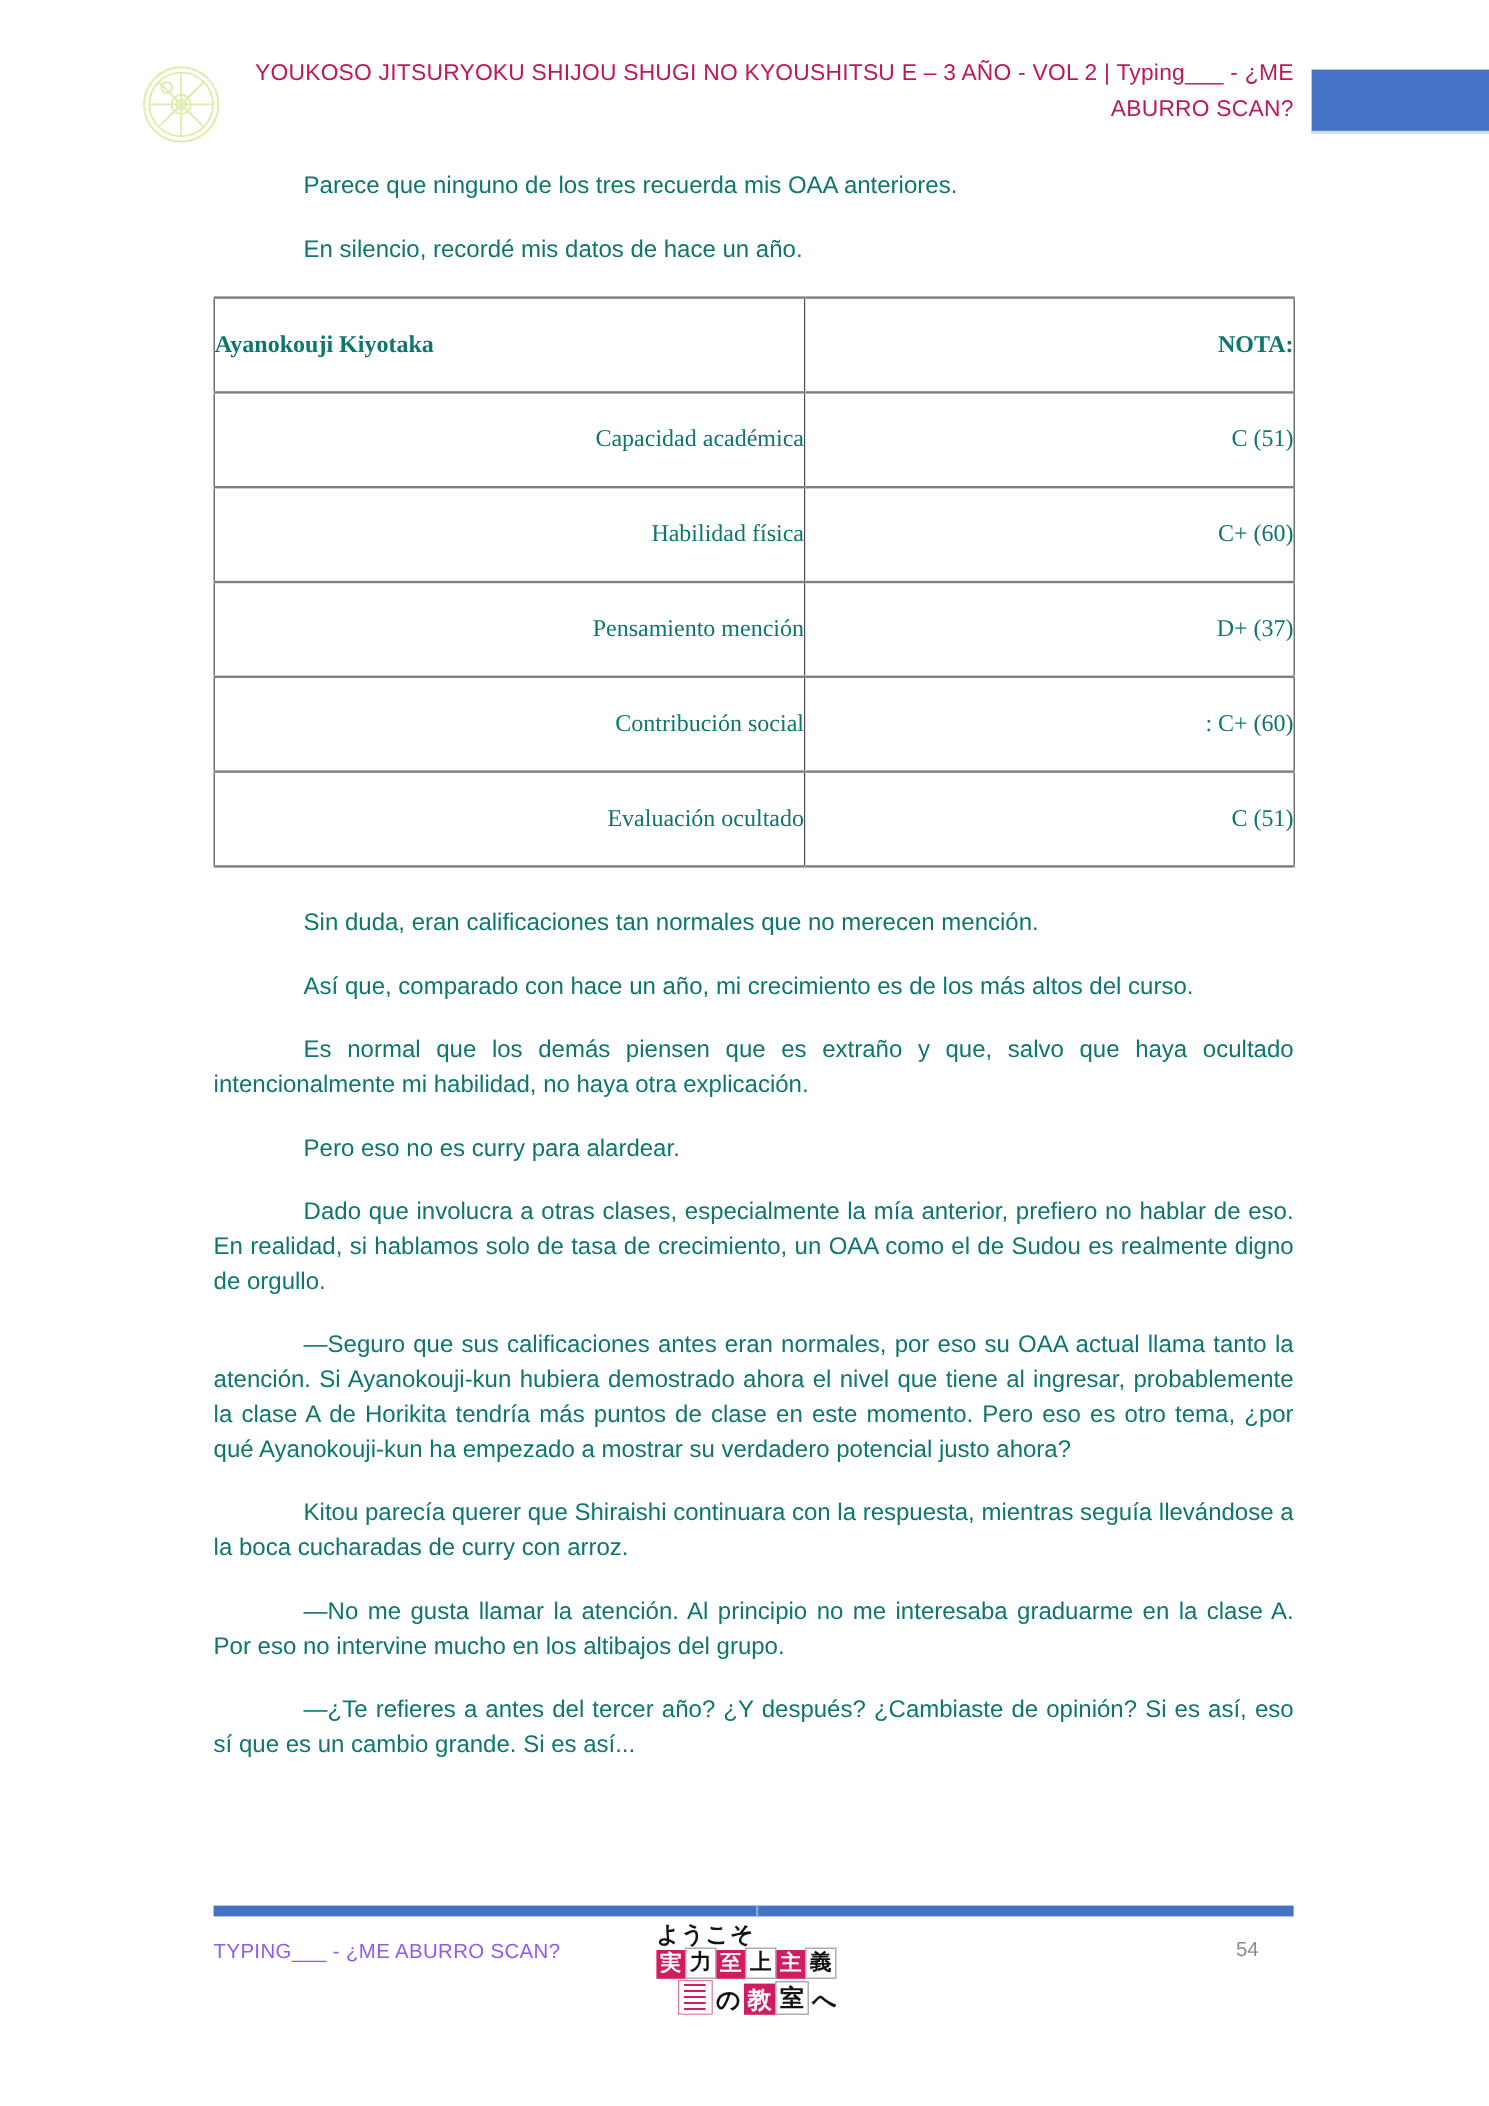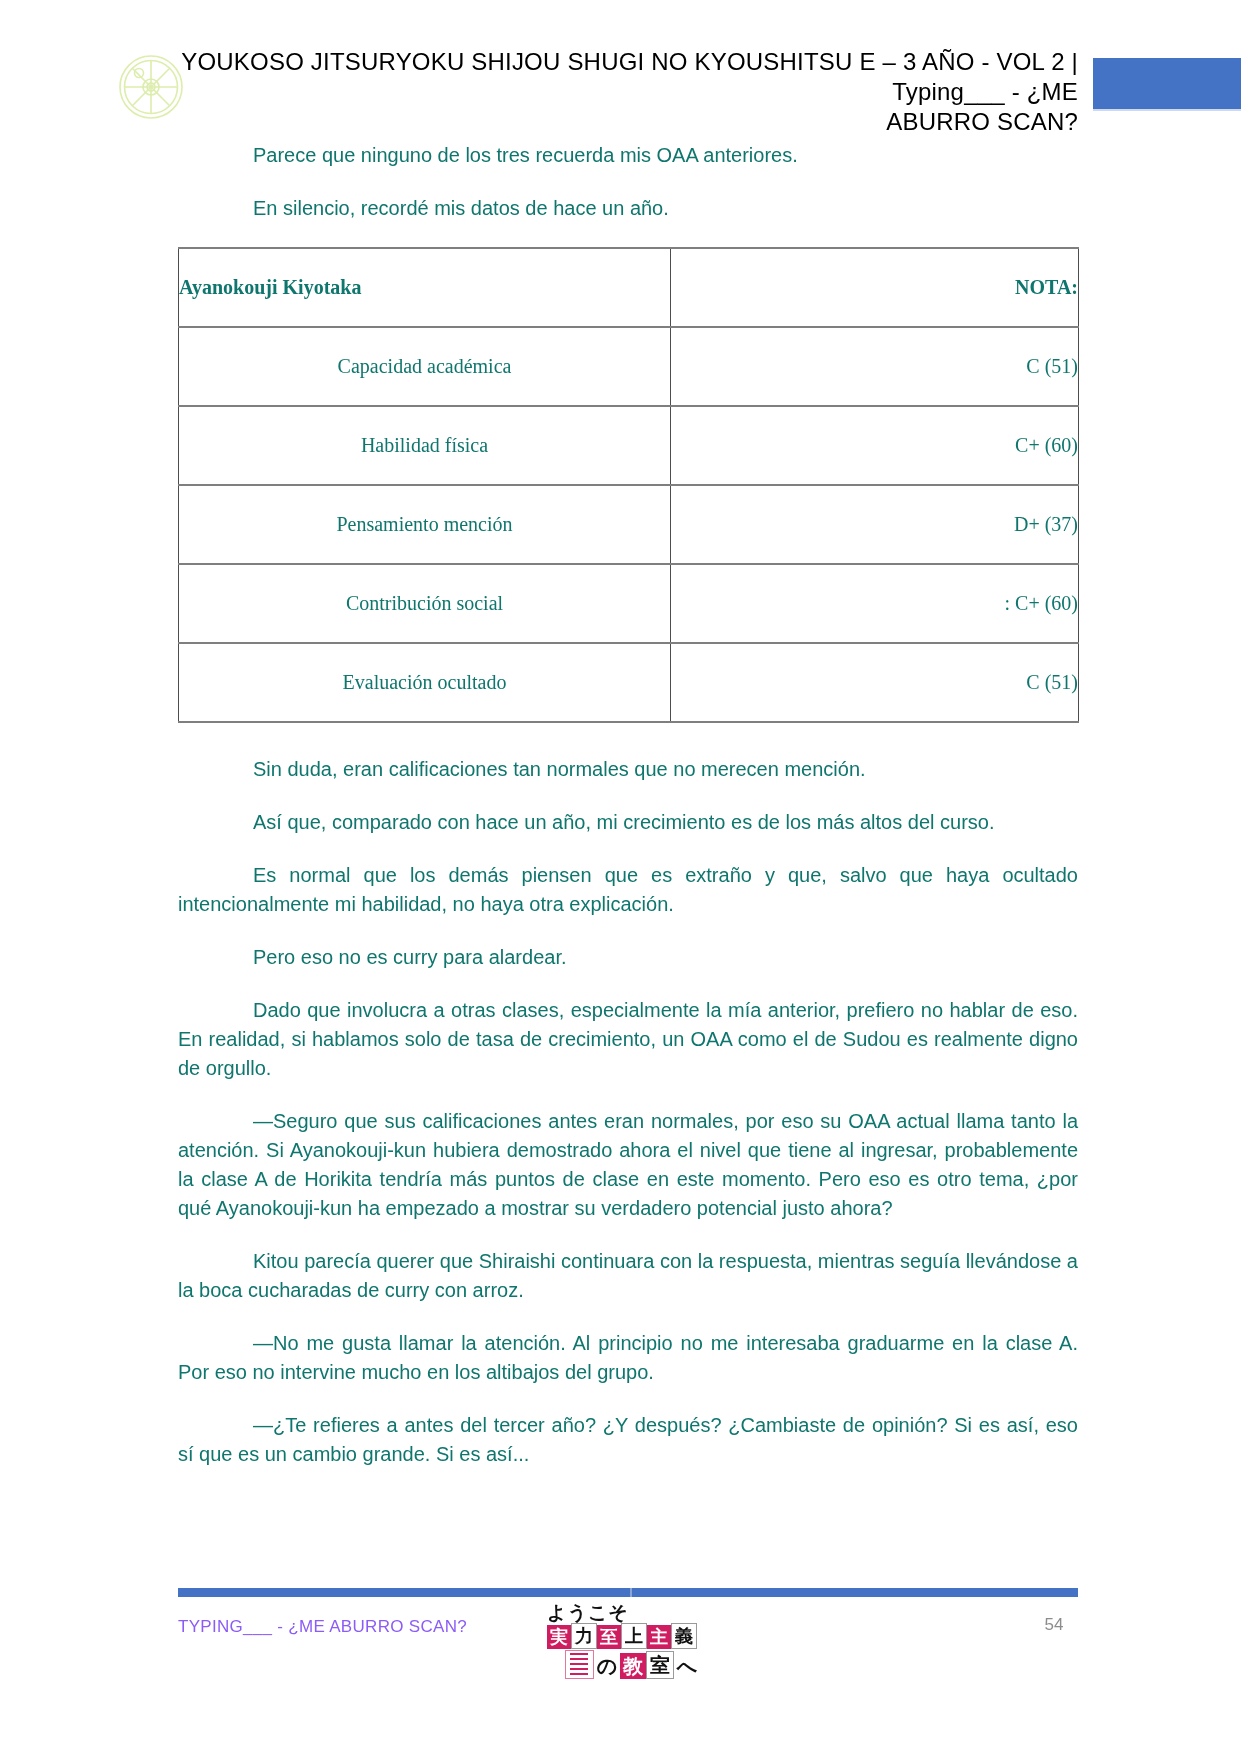--- a/index.html
+++ b/index.html
@@ -10,22 +10,22 @@
     background:#ffffff;
     font-family:"Liberation Sans", sans-serif;
     overflow:hidden;
   }
 
   
   .wheel-logo { position:absolute; left:117px; top:53px; }
   .doc-title {
     position:absolute; top:47px; right:163px; width:920px;
     text-align:right;
-    color:#000000;
-    font-size:24px; line-height:30px;
+    color:#be185d;
+    font-size:19px; line-height:30px;
     letter-spacing:.2px;
   }
   .doc-title span { display:block; }
   .accent-box {
     position:absolute; left:1093px; top:58px;
     width:148px; height:51px;
     background:#4472c4;
     border-bottom:2px solid #cdd9ee;
   }
 
@@ -49,40 +49,40 @@
     height:77px;
     border:1px solid #4d4d4d;
     border-top:2px solid #7f7f7f;
     border-bottom:2px solid #7f7f7f;
     font-size:20px;
     padding:0;
     vertical-align:middle;
   }
   .col-label { width:492px; }
   .col-value { width:408px; }
-  td.c-label { padding-left:15px; text-align:center; }
+  td.c-label { padding-left:15px; text-align:right; }
   td.c-value { padding-right:16px; text-align:right; }
   td.h-name  { padding-left:25px; font-weight:bold; }
   td.h-nota  { padding-right:16px; text-align:right; font-weight:bold; }
 
   
   .footer-bar {
     position:absolute; left:178px; top:1588px;
     width:900px; height:9px; background:#4472c4;
   }
   .footer-bar .notch {
     position:absolute; left:452px; top:0; width:2px; height:9px; background:#89a6da;
   }
   .footer-credit {
     position:absolute; left:178px; top:1617px;
     color:#8b5cf6; font-size:17px; letter-spacing:.3px;
   }
   .page-number {
     position:absolute; top:1615px; left:1030px; width:48px;
-    text-align:center; color:#8c8c8c; font-size:17px;
+    text-align:left; color:#8c8c8c; font-size:17px;
   }
 
   
   .cote {
     position:absolute; left:547px; top:1605px;
     font-family:"DejaVu Sans", sans-serif;
     color:#111;
   }
   .cote .yokoso { font-size:19px; font-weight:bold; letter-spacing:1px; line-height:15px; }
   .cote .row { display:flex; align-items:flex-end; }

